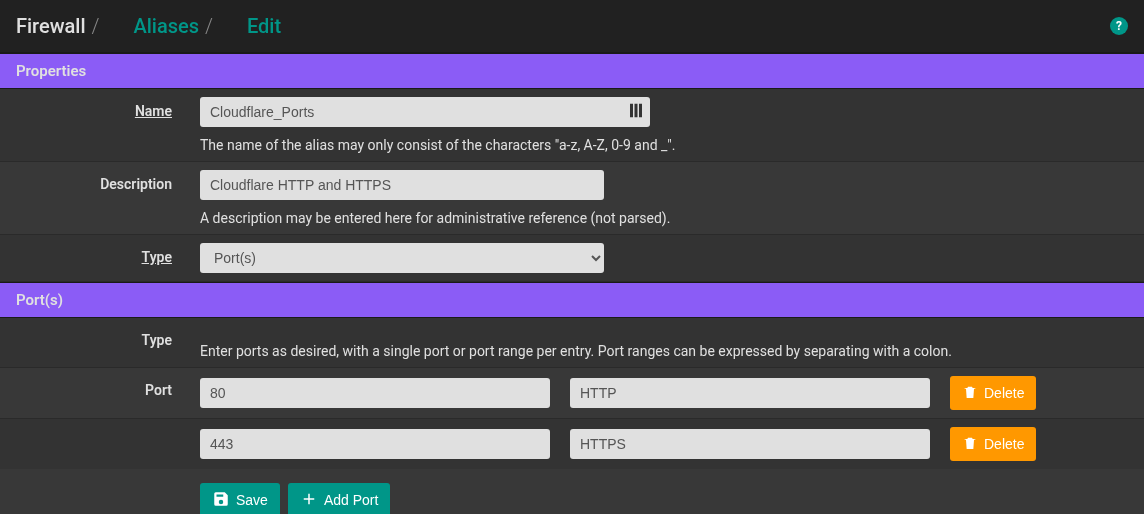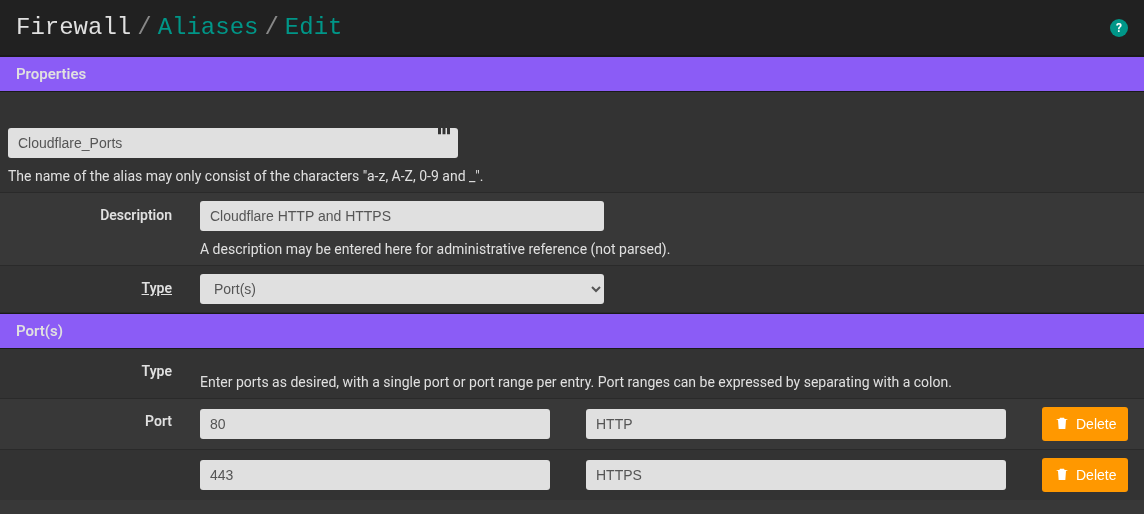--- a/index.html
+++ b/index.html
@@ -12,30 +12,29 @@
   }
   .header {
     background: #212121;
     padding: 14px 16px 14px 16px;
     display: flex;
     align-items: center;
     justify-content: space-between;
     border-bottom: 1px solid #1a1a1a;
   }
   .breadcrumb {
-    font-size: 24px;
+    font-size: 20px;
     font-weight: 500;
     display: flex;
     align-items: flex-end;
     gap: 6px;
-    font-family: Liberation Mono, monospace;
   }
   .breadcrumb .root { color: #e0e0e0; }
   .breadcrumb .sep { color: #888; font-weight: 300; }
-  .breadcrumb .link { color: #009688; text-decoration: none; }
+  .breadcrumb .link { color: #009688; text-decoration: none; margin-left: 28px; }
   .help-icon {
     width: 18px; height: 18px;
     border-radius: 50%;
     background: #009688;
     color: #fff;
     display: inline-flex;
     align-items: center;
     justify-content: center;
     font-size: 12px;
     font-weight: 700;
@@ -79,41 +78,41 @@
     color: #555;
     font-size: 14px;
     height: 30px;
     width: 404px;
   }
   .input-wrap {
     position: relative;
     display: inline-block;
     width: 450px;
   }
-  .input-wrap .input { width: 100%; margin-top: 28px; }
+  .input-wrap .input { width: 100%; }
   .input-icon {
     position: absolute;
     right: 8px;
     top: 50%;
     transform: translateY(-50%);
     color: #333;
     pointer-events: none;
   }
   .helper {
     color: #e0e0e0;
     margin-top: 10px;
     font-size: 14px;
   }
   .port-row {
     display: flex;
-    gap: 36px;
+    gap: 20px;
     align-items: center;
   }
   .port-row .input.port { width: 350px; }
-  .port-row .input.desc { width: 420px; }
+  .port-row .input.desc { width: 360px; }
   .btn {
     display: inline-flex;
     align-items: center;
     gap: 6px;
     border: none;
     border-radius: 3px;
     padding: 16px 12px;
     height: 34px;
     font-size: 14px;
     font-weight: 500;
@@ -142,20 +141,21 @@
     <a href="#" class="link">Aliases</a>
     <span class="sep">/</span>
     <a href="#" class="link">Edit</a>
   </div>
   <span class="help-icon">?</span>
 </div>
 
 <div class="panel-header">Properties</div>
 
 <div class="form-row">
+  <div class="label-col"><span class="underline">Name</span></div>
   <div class="control-col">
     <div class="input-wrap">
       <input type="text" class="input" value="Cloudflare_Ports" style="">
       <span class="input-icon">
         <svg width="12" height="14" viewBox="0 0 12 14">
             <rect x="0" y="0" width="3" height="14" fill="#333"></rect>
             <rect x="4.5" y="0" width="3" height="14" fill="#333"></rect>
             <rect x="9" y="0" width="3" height="14" fill="#333"></rect>
           </svg>
       </span>

